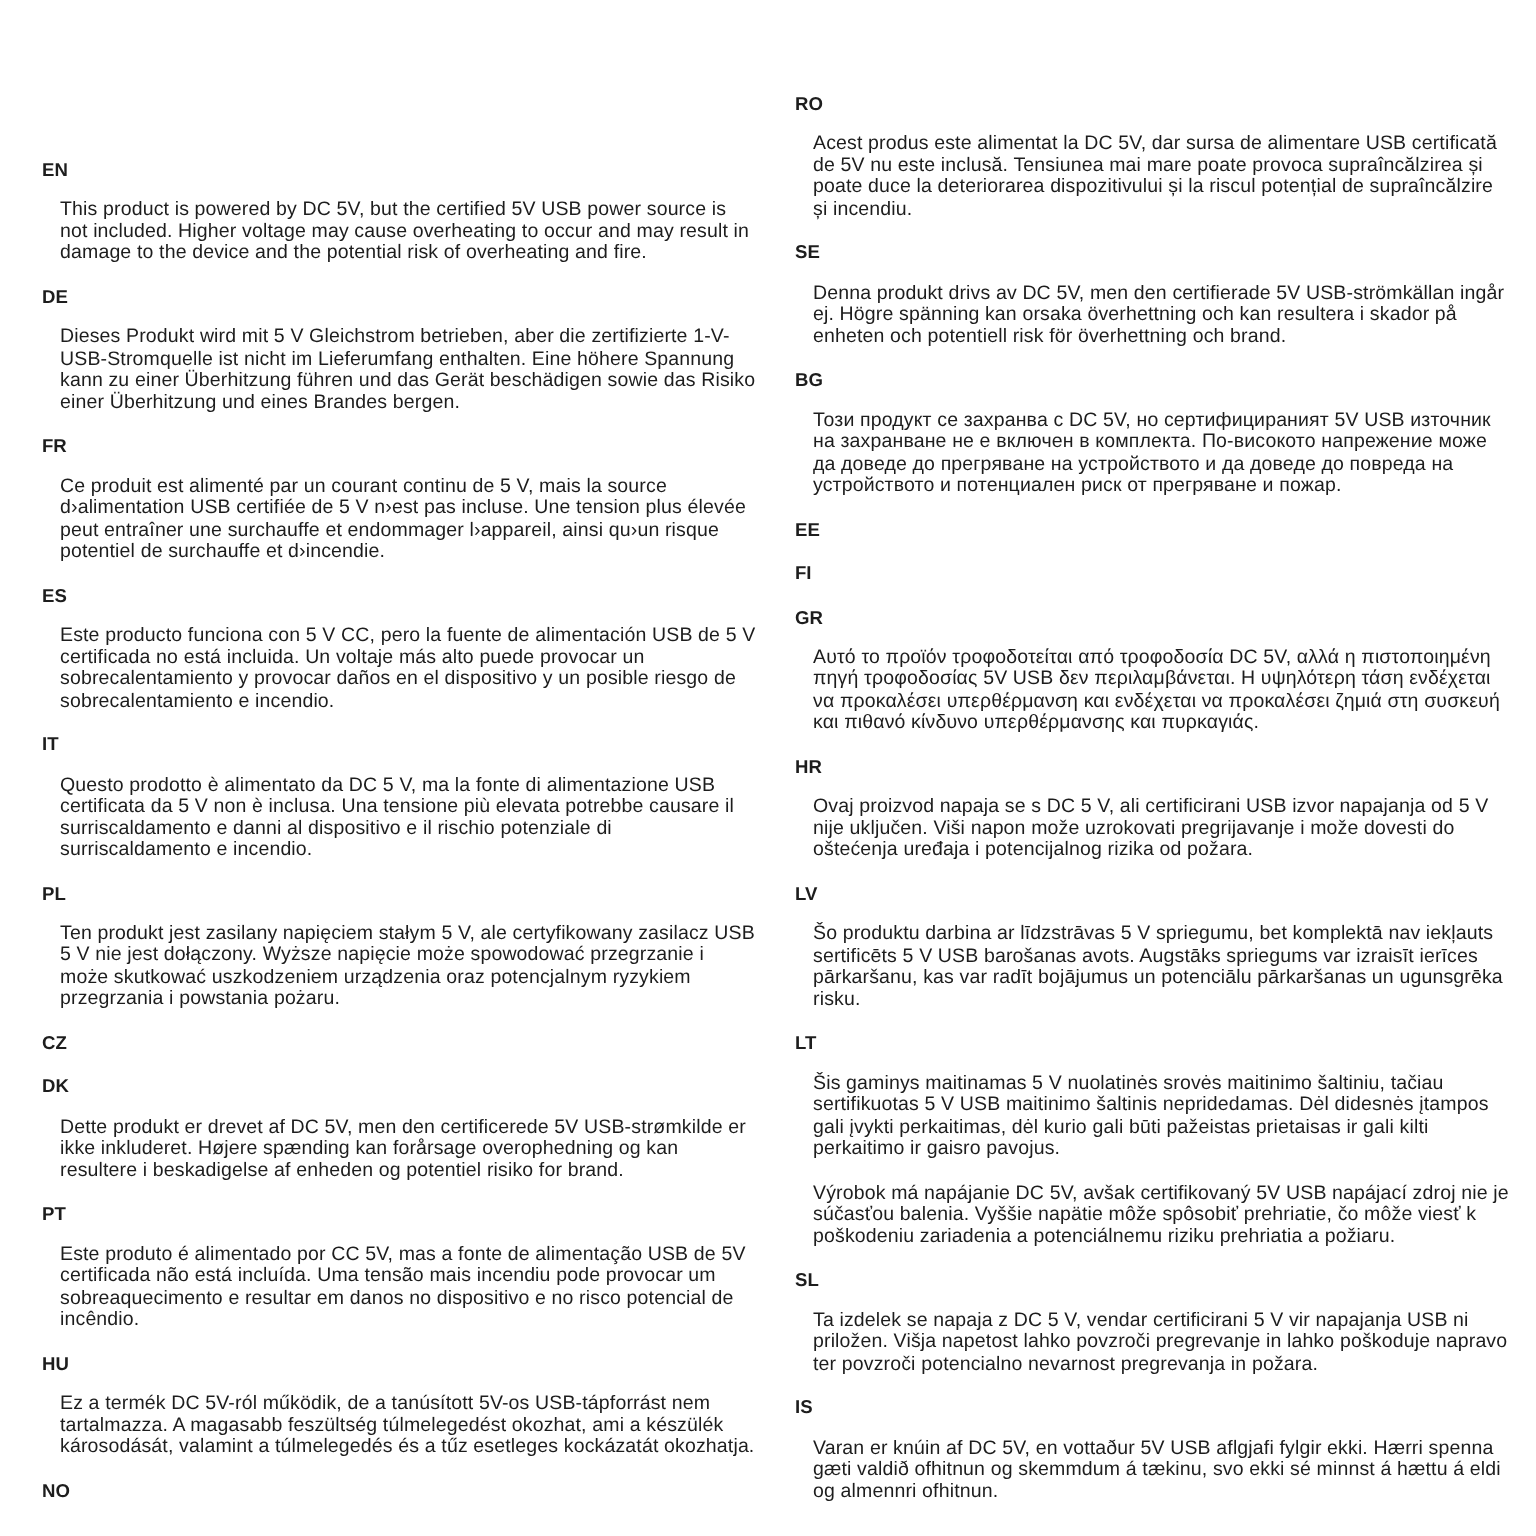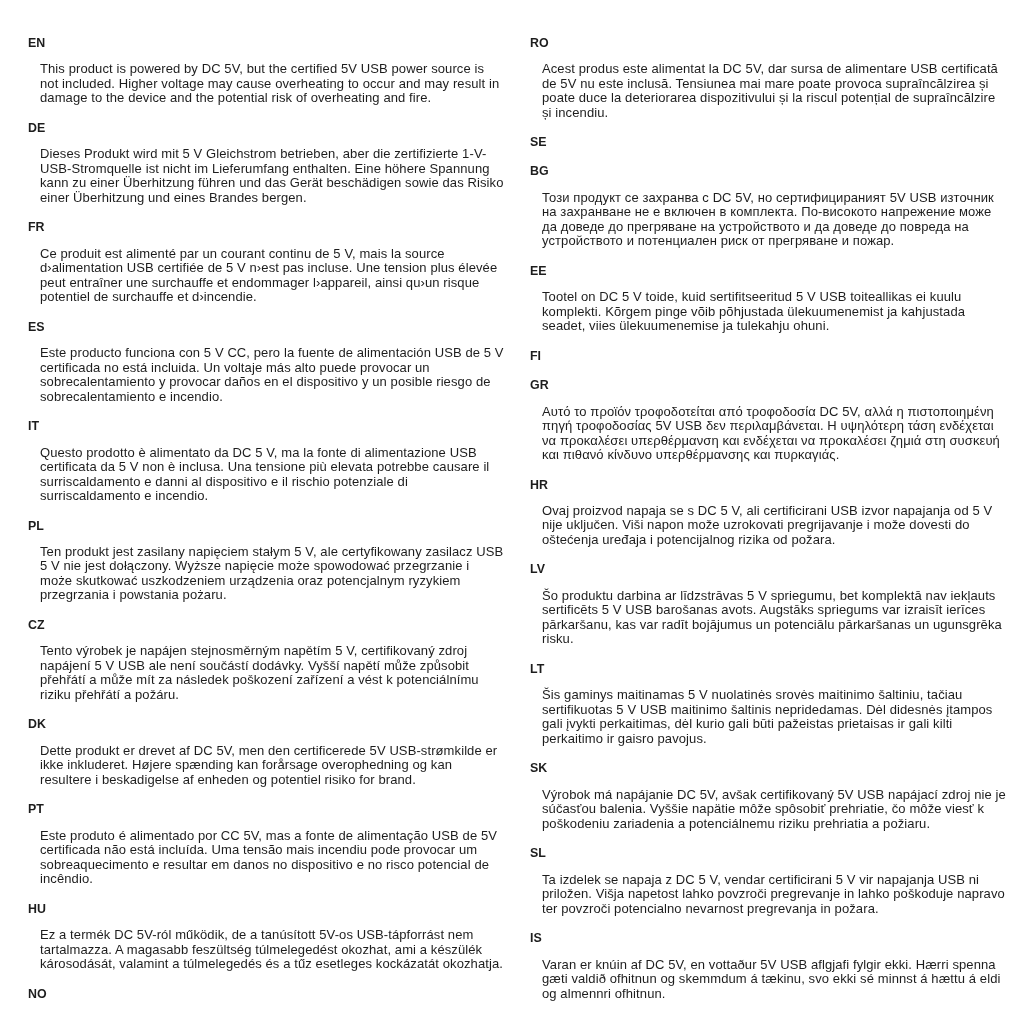--- a/index.html
+++ b/index.html
@@ -69,21 +69,20 @@
       <div class="section">
         <div class="lang-code">IT</div>
         <div class="lang-text">Questo prodotto è alimentato da DC 5 V, ma la fonte di alimentazione USB certificata da 5 V non è inclusa. Una tensione più elevata potrebbe causare il surriscaldamento e danni al dispositivo e il rischio potenziale di surriscaldamento e incendio.</div>
       </div>
       <div class="section">
         <div class="lang-code">PL</div>
         <div class="lang-text">Ten produkt jest zasilany napięciem stałym 5 V, ale certyfikowany zasilacz USB 5 V nie jest dołączony. Wyższe napięcie może spowodować przegrzanie i może skutkować uszkodzeniem urządzenia oraz potencjalnym ryzykiem przegrzania i powstania pożaru.</div>
       </div>
       <div class="section">
         <div class="lang-code">CZ</div>
-        <div class="lang-text">Tento výrobek je napájen stejnosměrným napětím 5 V, certifikovaný zdroj napájení 5 V USB ale není součástí dodávky. Vyšší napětí může způsobit přehřátí a může mít za následek poškození zařízení a vést k potenciálnímu riziku přehřátí a požáru.</div>
       </div>
       <div class="section">
         <div class="lang-code">DK</div>
         <div class="lang-text">Dette produkt er drevet af DC 5V, men den certificerede 5V USB-strømkilde er ikke inkluderet. Højere spænding kan forårsage overophedning og kan resultere i beskadigelse af enheden og potentiel risiko for brand.</div>
       </div>
       <div class="section">
         <div class="lang-code">PT</div>
         <div class="lang-text">Este produto é alimentado por CC 5V, mas a fonte de alimentação USB de 5V certificada não está incluída. Uma tensão mais incendiu pode provocar um sobreaquecimento e resultar em danos no dispositivo e no risco potencial de incêndio.</div>
       </div>
       <div class="section">
@@ -94,28 +93,28 @@
         <div class="lang-code">NO</div>
       </div>
     </div>
   <div class="column">
       <div class="section">
         <div class="lang-code">RO</div>
         <div class="lang-text">Acest produs este alimentat la DC 5V, dar sursa de alimentare USB certificată de 5V nu este inclusă. Tensiunea mai mare poate provoca supraîncălzirea și poate duce la deteriorarea dispozitivului și la riscul potențial de supraîncălzire și incendiu.</div>
       </div>
       <div class="section">
         <div class="lang-code">SE</div>
+        <div class="lang-text">Denna produkt drivs av DC 5V, men den certifierade 5V USB-strömkällan ingår ej. Högre spänning kan orsaka överhettning och kan resultera i skador på enheten och potentiell risk för överhettning och brand.</div>
       </div>
       <div class="section">
         <div class="lang-code">BG</div>
         <div class="lang-text">Този продукт се захранва с DC 5V, но сертифицираният 5V USB източник на захранване не е включен в комплекта. По-високото напрежение може да доведе до прегряване на устройството и да доведе до повреда на устройството и потенциален риск от прегряване и пожар.</div>
       </div>
       <div class="section">
         <div class="lang-code">EE</div>
-        <div class="lang-text">Tootel on DC 5 V toide, kuid sertifitseeritud 5 V USB toiteallikas ei kuulu komplekti. Kõrgem pinge võib põhjustada ülekuumenemist ja kahjustada seadet, viies ülekuumenemise ja tulekahju ohuni.</div>
       </div>
       <div class="section">
         <div class="lang-code">FI</div>
       </div>
       <div class="section">
         <div class="lang-code">GR</div>
         <div class="lang-text">Αυτό το προϊόν τροφοδοτείται από τροφοδοσία DC 5V, αλλά η πιστοποιημένη πηγή τροφοδοσίας 5V USB δεν περιλαμβάνεται. Η υψηλότερη τάση ενδέχεται να προκαλέσει υπερθέρμανση και ενδέχεται να προκαλέσει ζημιά στη συσκευή και πιθανό κίνδυνο υπερθέρμανσης και πυρκαγιάς.</div>
       </div>
       <div class="section">
         <div class="lang-code">HR</div>
@@ -123,21 +122,20 @@
       </div>
       <div class="section">
         <div class="lang-code">LV</div>
         <div class="lang-text">Šo produktu darbina ar līdzstrāvas 5 V spriegumu, bet komplektā nav iekļauts sertificēts 5 V USB barošanas avots. Augstāks spriegums var izraisīt ierīces pārkaršanu, kas var radīt bojājumus un potenciālu pārkaršanas un ugunsgrēka risku.</div>
       </div>
       <div class="section">
         <div class="lang-code">LT</div>
         <div class="lang-text">Šis gaminys maitinamas 5 V nuolatinės srovės maitinimo šaltiniu, tačiau sertifikuotas 5 V USB maitinimo šaltinis nepridedamas. Dėl didesnės įtampos gali įvykti perkaitimas, dėl kurio gali būti pažeistas prietaisas ir gali kilti perkaitimo ir gaisro pavojus.</div>
       </div>
       <div class="section">
-        <div class="lang-code">SK</div>
         <div class="lang-text">Výrobok má napájanie DC 5V, avšak certifikovaný 5V USB napájací zdroj nie je súčasťou balenia. Vyššie napätie môže spôsobiť prehriatie, čo môže viesť k poškodeniu zariadenia a potenciálnemu riziku prehriatia a požiaru.</div>
       </div>
       <div class="section">
         <div class="lang-code">SL</div>
         <div class="lang-text">Ta izdelek se napaja z DC 5 V, vendar certificirani 5 V vir napajanja USB ni priložen. Višja napetost lahko povzroči pregrevanje in lahko poškoduje napravo ter povzroči potencialno nevarnost pregrevanja in požara.</div>
       </div>
       <div class="section">
         <div class="lang-code">IS</div>
         <div class="lang-text">Varan er knúin af DC 5V, en vottaður 5V USB aflgjafi fylgir ekki. Hærri spenna gæti valdið ofhitnun og skemmdum á tækinu, svo ekki sé minnst á hættu á eldi og almennri ofhitnun.</div>
       </div>

